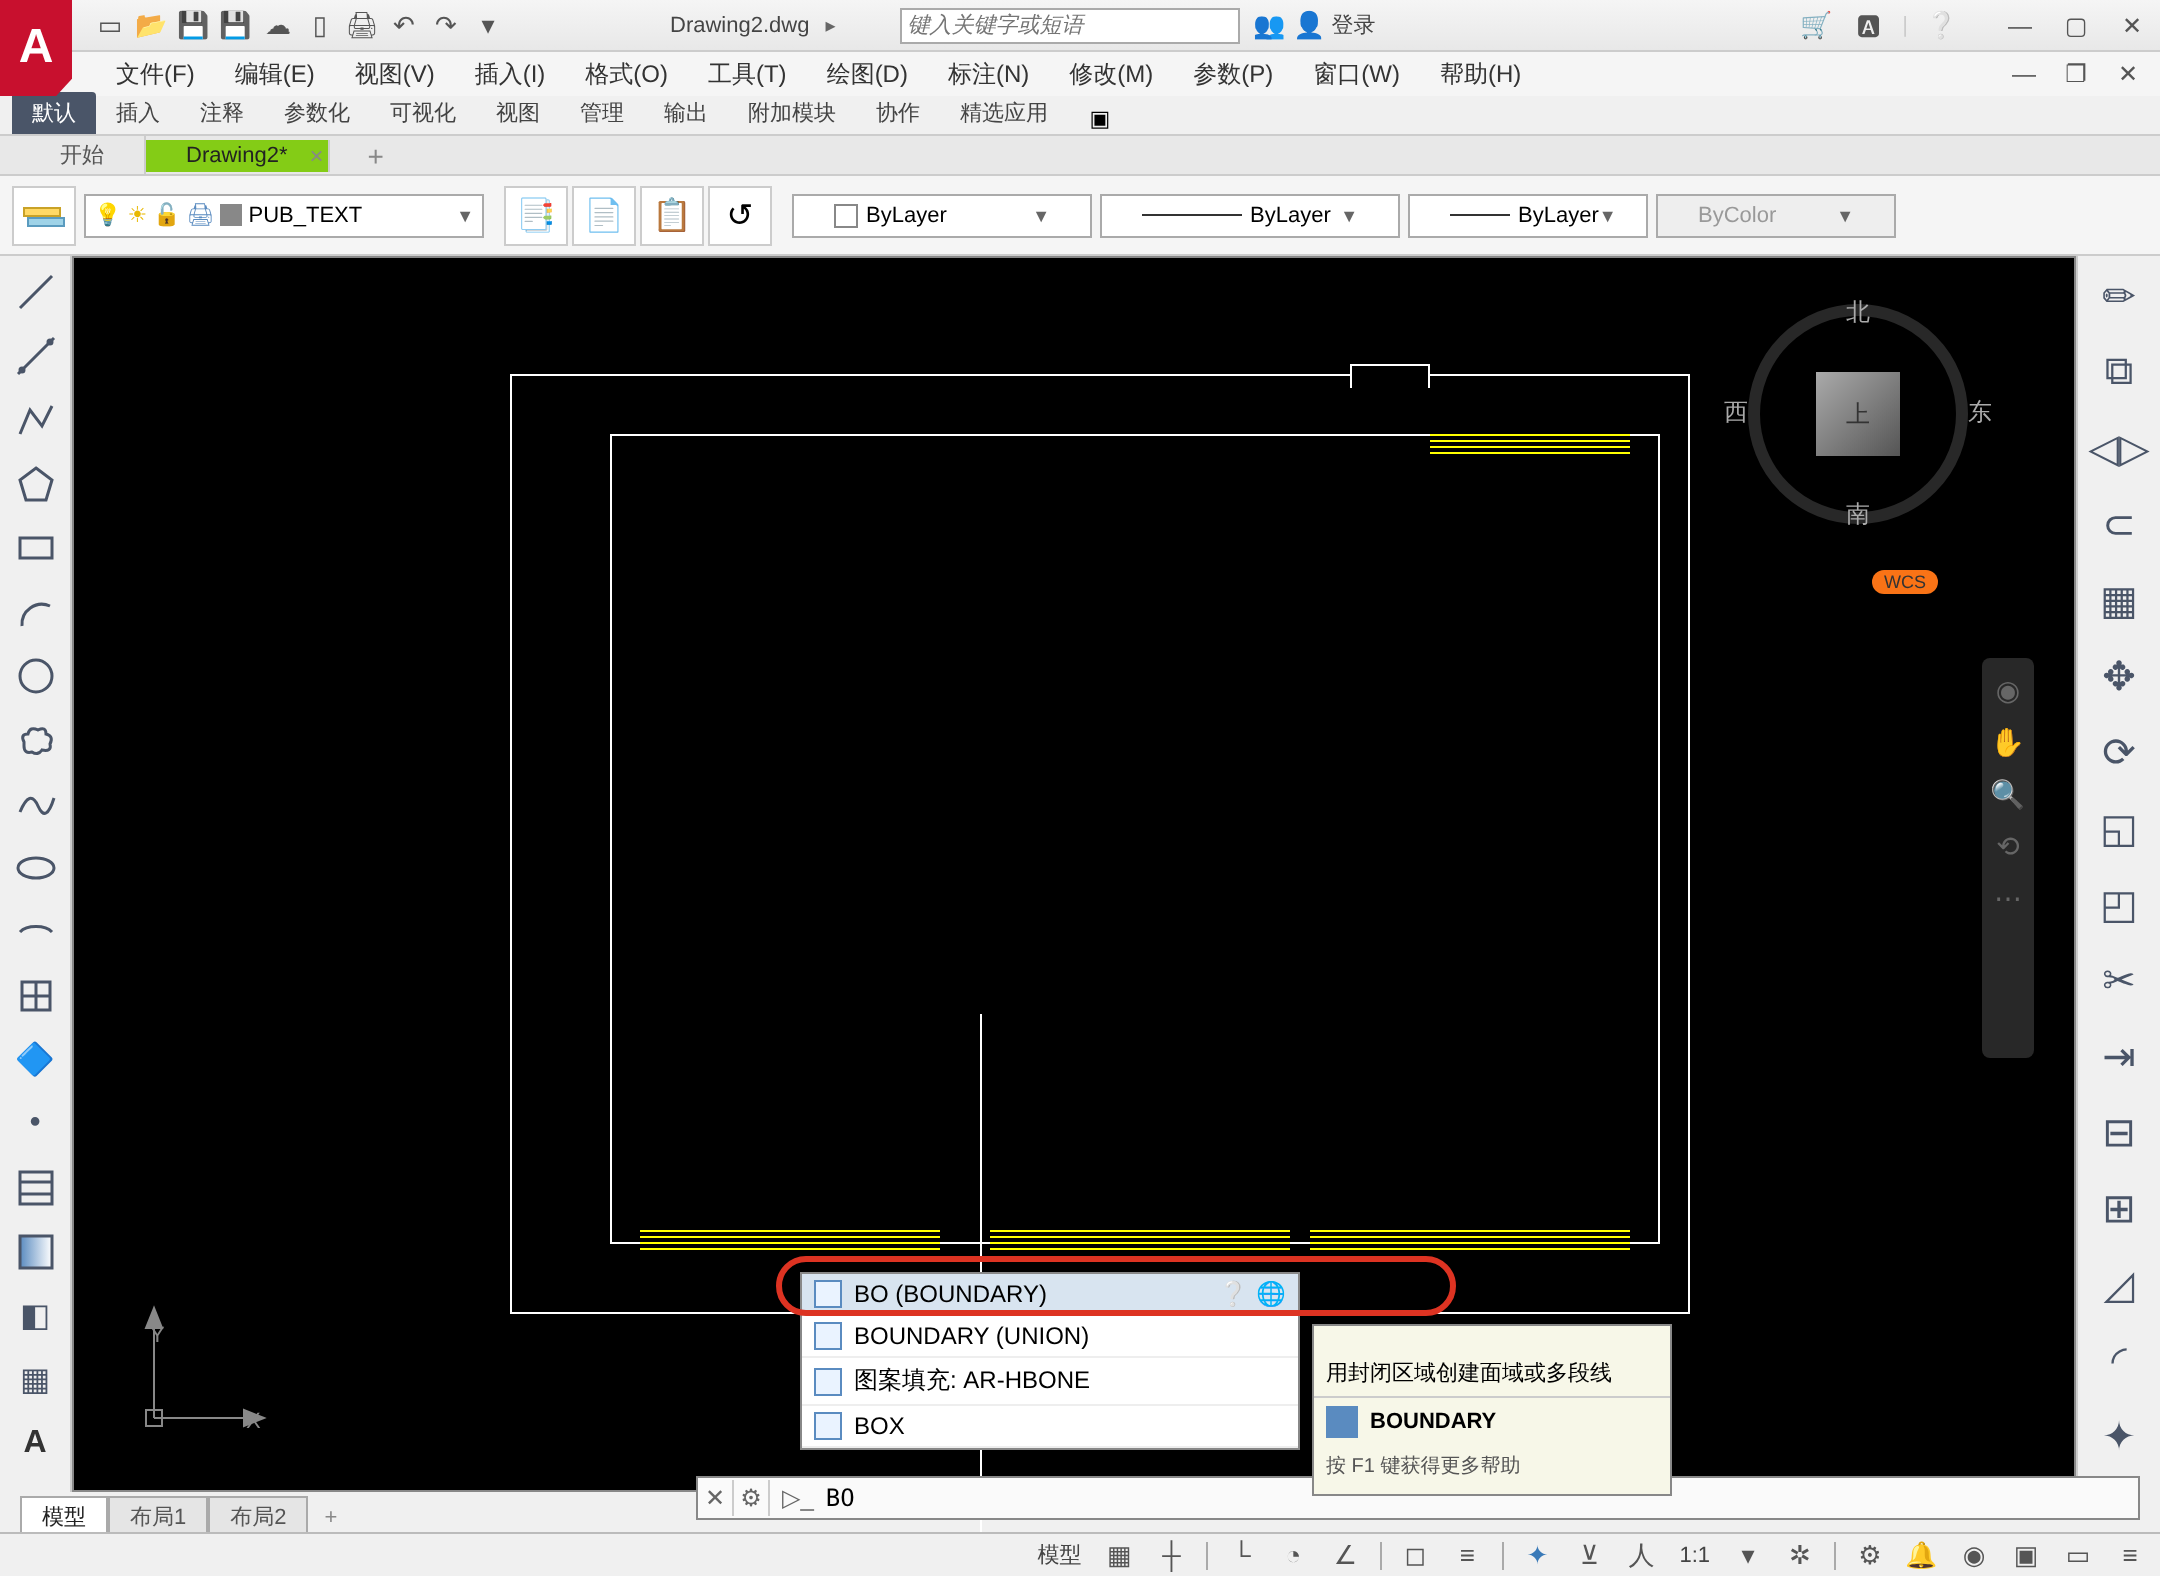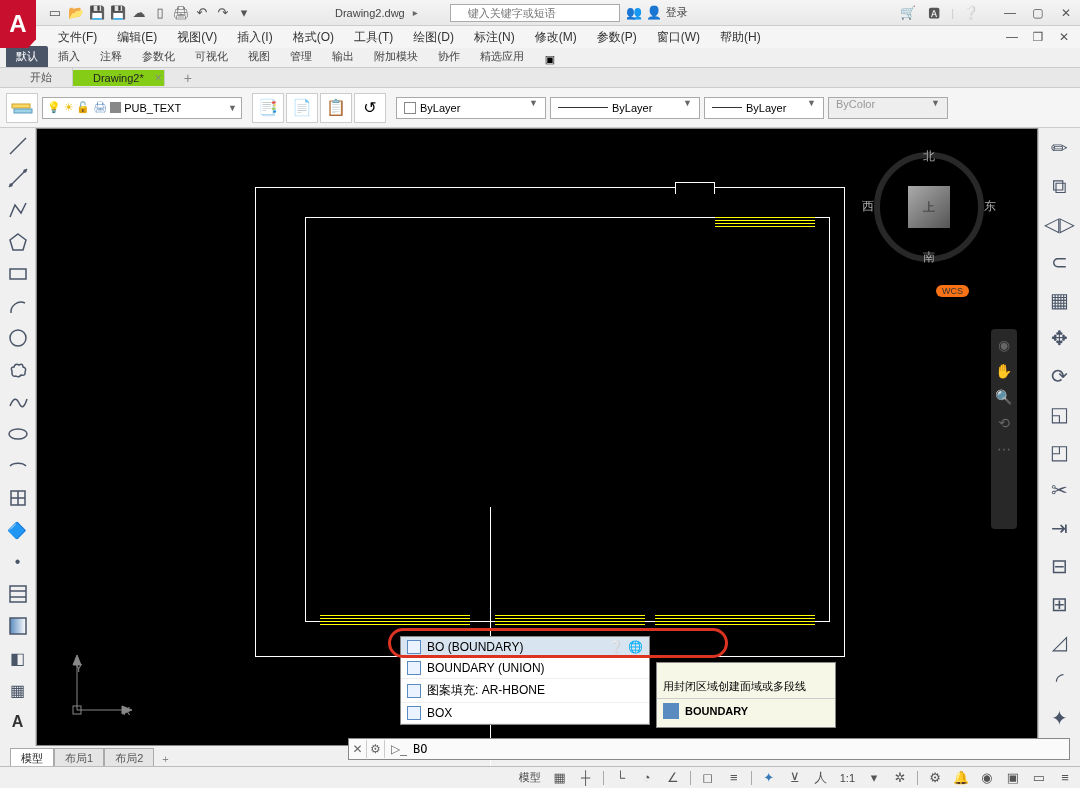--- a/index.html
+++ b/index.html
@@ -5,21 +5,21 @@
 * { margin: 0; padding: 0; box-sizing: border-box; font-family: "Microsoft YaHei", Arial, sans-serif; }
 body { width: 1080px; height: 788px; background: #f0f0f0; overflow: hidden; position: relative; }
 
 
 .titlebar { height: 26px; background: linear-gradient(#f5f5f5,#e8e8e8); display: flex; align-items: center; padding: 0 4px; font-size: 11px; gap: 2px; border-bottom: 1px solid #ccc;}
 .titlebar .logo { width: 36px; height: 48px; background: #c8102e; color: #fff; font-weight: bold; font-size: 24px; display: flex; align-items: center; justify-content: center; position: absolute; top: 0; left: 0; z-index: 10; clip-path: polygon(0 0,100% 0,100% 82%,78% 100%,0 100%);}
 .qat { display: flex; gap: 3px; margin-left: 42px; align-items: center;}
 .qat-btn { width: 18px; height: 18px; display: flex; align-items: center; justify-content: center; color: #555; font-size: 13px; cursor: pointer;}
 .titlebar .filename { margin-left: 80px; font-size: 11px; color: #444;}
 .titlebar .search { margin-left: 30px; }
-.titlebar .search input { width: 170px; height: 18px; font-size: 11px; padding: 0 17px; border: 1px solid #aaa; color: #888;}
+.titlebar .search input { width: 170px; height: 18px; font-size: 11px; padding: 0 3px; border: 1px solid #aaa; font-style: italic; color: #888;}
 .titlebar-right { margin-left: auto; display: flex; align-items: center; gap: 8px;}
 .win-controls { display: flex; gap: 8px; margin-left: 12px;}
 .win-btn { width: 20px; height: 16px; display: flex; align-items: center; justify-content: center; color: #555; font-size: 12px; cursor: pointer;}
 
 
 .menubar { height: 22px; display: flex; align-items: center; padding-left: 48px; font-size: 12px; gap: 0; background: #f5f5f5;}
 .menu-item { padding: 2px 10px; color: #333; cursor: pointer;}
 .menubar-right { margin-left: auto; padding-right: 6px; display:flex; gap:6px; font-size:12px; color:#555;}
 
 
@@ -33,21 +33,21 @@
 .doc-tab { padding: 2px 20px; color: #555; cursor: pointer; border-right: 1px solid #ccc;}
 .doc-tab.active { background: #84cc16; color: #222;}
 .doc-tab-close { margin-left: -14px; margin-right: 10px; color: #888; font-size: 12px; padding: 0 4px; cursor: pointer;}
 .doc-tab-add { padding: 0 8px; color: #888; cursor: pointer; font-size: 14px;}
 
 
 .props-row { height: 40px; display: flex; align-items: center; background: #f5f5f5; border-bottom: 1px solid #ccc; padding: 0 6px; gap: 4px; font-size: 11px;}
 .layer-btn { width: 32px; height: 30px; border: 1px solid #ccc; background: #fff; display: flex; align-items: center; justify-content: center; font-size: 16px;}
 .layer-combo { width: 200px; height: 22px; border: 1px solid #aaa; background: #fff; display: flex; align-items: center; padding: 0 4px; gap: 3px;}
 .layer-combo .sw { width: 11px; height: 11px; background: #888;}
-.prop-combo { height: 22px; border: 1px solid #aaa; background: #fff; display: flex; padding: 0 7px; justify-content: space-between;}
+.prop-combo { height: 22px; border: 1px solid #aaa; background: #fff; display: flex; align-items: center; padding: 0 20px; justify-content: space-between;}
 .prop-combo .swatch { width: 12px; height: 12px; border: 1px solid #888; margin-right: 4px;}
 .prop-combo .line-sw { width: 50px; height: 0; border-top: 1px solid #333; margin-right: 4px;}
 .dd-arrow { color: #666; font-size: 9px;}
 .mid-icons { display: flex; gap: 2px; margin: 0 6px;}
 
 
 .main { display: flex; height: 618px; position: relative;}
 .left-tools { width: 36px; background: #f0f0f0; border-right: 1px solid #ccc; display: flex; flex-direction: column; gap: 2px; padding: 3px 2px; align-items: center; overflow: hidden;}
 .tool-btn { width: 30px; height: 30px; display: flex; align-items: center; justify-content: center; font-size: 16px; cursor: pointer; color: #4a5568;}
 .tool-btn svg { stroke: #4a5568; fill: none; stroke-width: 1.5;}
@@ -423,20 +423,21 @@
     <span>BOX</span>
   </div>
 </div>
 
 <div class="tooltip">
   <div class="tt-head">用封闭区域创建面域或多段线</div>
   <div class="tt-body">
       <span class="ic"></span>
       <b>BOUNDARY</b>
     </div>
+  <div class="tt-foot">按 F1 键获得更多帮助</div>
 </div>
 
 <div class="cmdline">
   <span class="c-btn">✕</span>
   <span class="c-btn">⚙</span>
   <span class="prompt">▷_</span>
   <input value="BO" style="">
 </div>
 
 <div class="layout-tabs">

